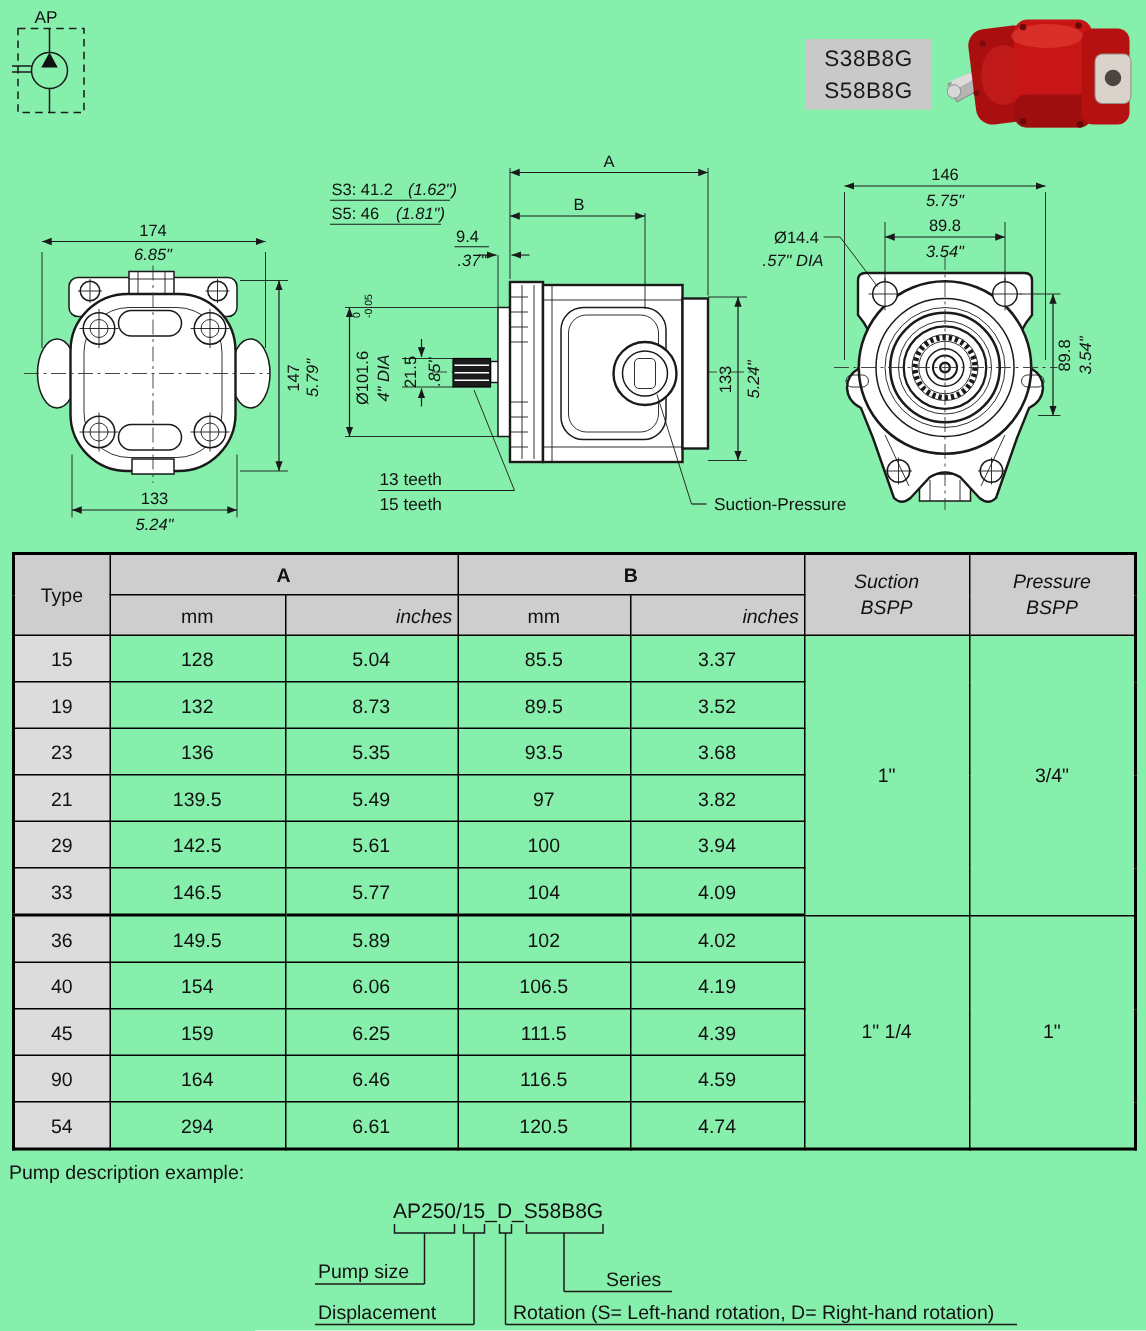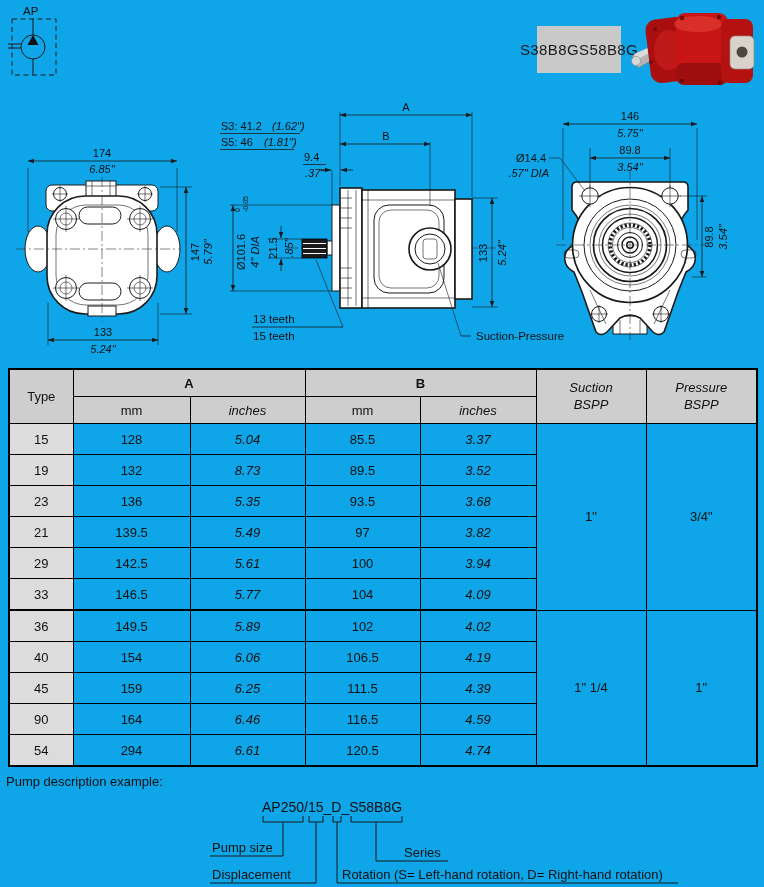--- a/index.html
+++ b/index.html
@@ -1,21 +1,21 @@
 <!DOCTYPE html>
 <html><head>
 <meta charset="utf-8">
 <style>
   html,body{margin:0;padding:0;background:#fff;}
-  .page{position:relative;width:764px;height:887px;background:#0ea5e9;overflow:hidden;
+  .page{position:relative;width:764px;height:887px;background:#86efac;overflow:hidden;
         font-family:"Liberation Sans",sans-serif;color:#111;}
   .abs{position:absolute;}
   
   .model-box{left:537px;top:26px;width:84px;height:47px;background:#c9c9c9;
-             display:flex;flex-direction:row;justify-content:center;align-items:center;
+             display:flex;flex-direction:column;justify-content:center;align-items:center;
              font-size:15px;letter-spacing:.4px;line-height:21px;color:#1a1a1a;text-align:center;}
   
   svg .s{stroke:#1a1a1a;fill:none;stroke-width:1;}
   svg .b{stroke:#1a1a1a;fill:none;stroke-width:1.6;}
   svg .t{stroke:#1a1a1a;fill:none;stroke-width:.6;}
   svg .wf{fill:#fff;}
   svg .cl{stroke:#333;fill:none;stroke-width:.6;stroke-dasharray:10 3 2 3;}
   svg .dim{stroke:#1a1a1a;fill:none;stroke-width:.8;}
   svg .ext{stroke:#1a1a1a;fill:none;stroke-width:.6;}
   svg text{fill:#111;}
@@ -24,24 +24,24 @@
   .sm{font:7px "Liberation Sans",sans-serif;}
   .lb{font:11.5px "Liberation Sans",sans-serif;}
   .ex-t{font:13px "Liberation Sans",sans-serif;}
   .ex-c{font:14px "Liberation Sans",sans-serif;}
   
   table.dim-table{position:absolute;left:8px;top:368px;width:748px;border-collapse:collapse;
       table-layout:fixed;font:13px "Liberation Sans",sans-serif;border:2px solid #000;}
   .dim-table th,.dim-table td{border:1px solid #000;text-align:center;vertical-align:middle;padding:0 3px;}
   .dim-table thead th{background:#cecece;font-weight:normal;height:26px;}
   .dim-table thead th.ab{font-weight:bold;}
-  .dim-table thead th.it{font-style:italic;}
+  .dim-table thead th.it{font-style:italic;text-align:right;}
   .dim-table td{height:30px;}
   .dim-table td.type{background:#dcdcdc;font-weight:normal;}
-  .dim-table td.it{font-style:italic;}
+  .dim-table td.it{}
   .dim-table .bspp{white-space:pre-line;line-height:1.3;font-style:italic;}
   .dim-table tr.group-end td{border-bottom:2px solid #000;margin-left:32px;}
 </style>
 </head>
 <body>
 
 <div class="page">
 
   <svg class="abs" style="left:6px;top:2px" width="60" height="92" viewBox="0 0 60 92">
     <text x="17" y="13" class="lb">AP</text>

